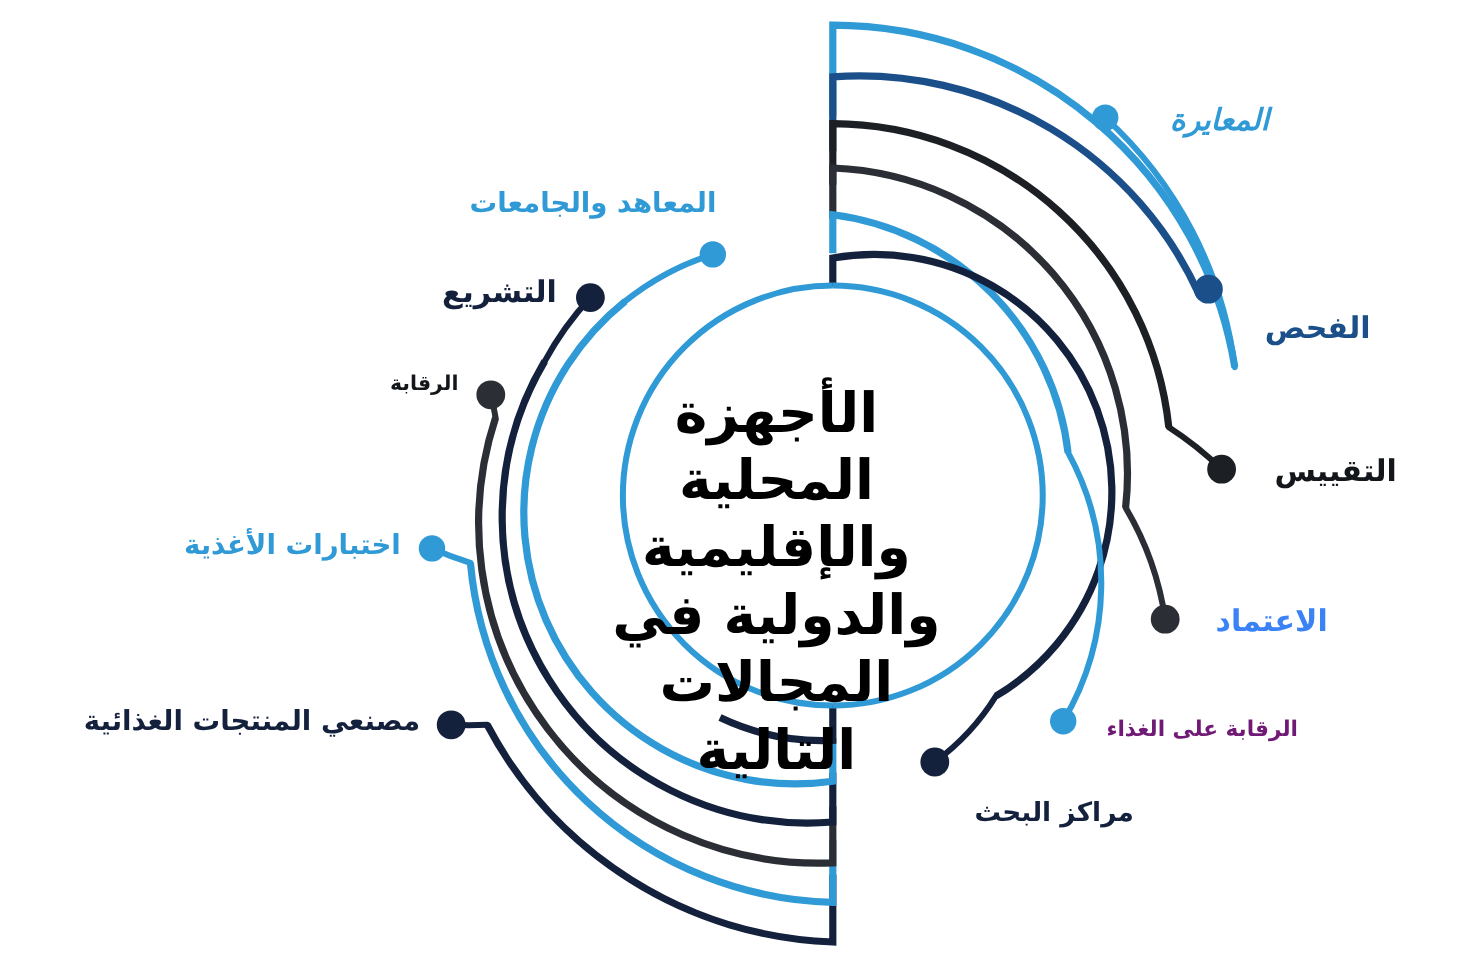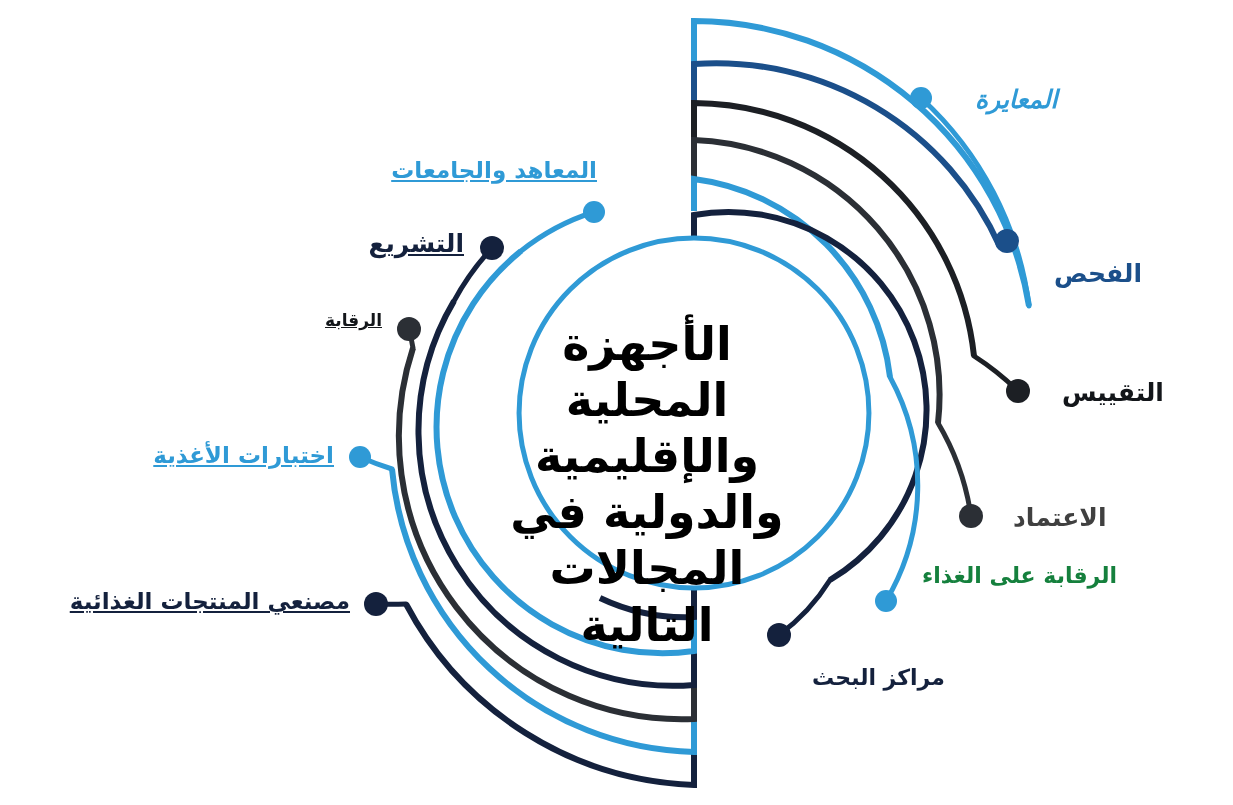--- a/index.html
+++ b/index.html
@@ -31,21 +31,20 @@
     font-weight: 700;
     line-height: 1.1;
     direction: rtl;
     unicode-bidi: bidi-override;
   }
   .label-right {
     text-align: left;
   }
   .label-left {
     text-align: right;
-    text-decoration: underline;
   }
   #center-text {
     position: absolute;
     left: 497px;
     top: 316px;
     width: 300px;
     text-align: center;
     direction: rtl;
     font-weight: 700;
     font-size: 46px;
@@ -140,23 +139,23 @@
     <div>والدولية في</div>
     <div>المجالات التالية</div>
   </div>
 
   <div class="label label-right" style="left:975px; top:86px; font-size:25px; color:#2f9ad6;font-style:italic;">المعايرة</div>
 
   <div class="label label-right" style="left:1054px; top:228px; font-size:25px; color:#1b4f8a;margin-top:32px;">الفحص</div>
 
   <div class="label label-right" style="left:1062px; top:379px; font-size:25px; color:#13161a;">التقييس</div>
 
-  <div class="label label-right" style="left:1013px; top:504px; font-size:25px; color:#404040;text-align:center;">الاعتماد</div>
+  <div class="label label-right" style="left:1013px; top:504px; font-size:25px; color:#3b82f6;text-align:center;">الاعتماد</div>
 
-  <div class="label label-right" style="left:922px; top:564px; font-size:22px; color:#15803d;">الرقابة على الغذاء</div>
+  <div class="label label-right" style="left:922px; top:598px; font-size:18px; color:#701a75;">الرقابة على الغذاء</div>
 
   <div class="label label-right" style="left:812px; top:650px; font-size:22px; color:#14213d;margin-top:16px;">مراكز البحث</div>
 
   <div class="label label-left" style="right:636px; top:158px; font-size:23px; color:#2f9ad6;">المعاهد والجامعات</div>
 
   <div class="label label-left" style="right:769px; top:230px; font-size:25px; color:#14213d;">التشريع</div>
 
   <div class="label label-left" style="right:851px; top:311px; font-size:17px; color:#13161a;">الرقابة</div>
 
   <div class="label label-left" style="right:883px; top:589px; font-size:23px; color:#14213d;">مصنعي المنتجات الغذائية</div>

